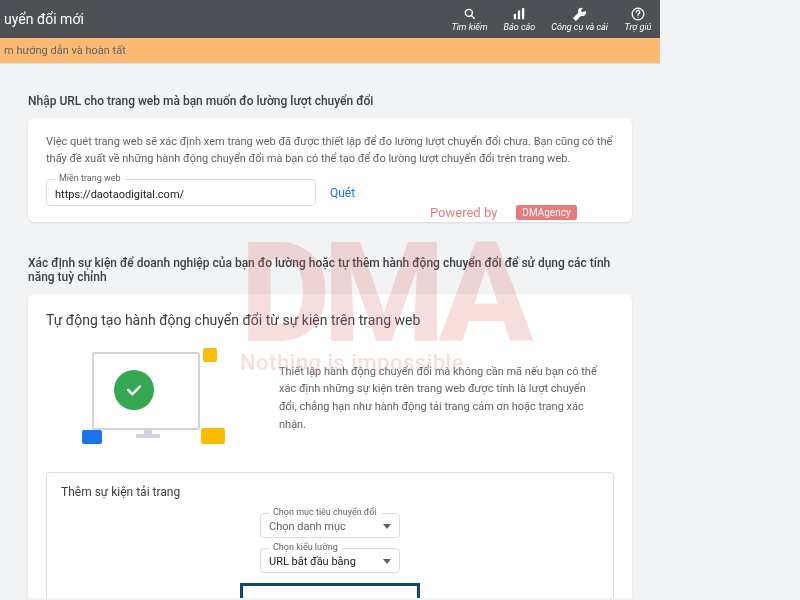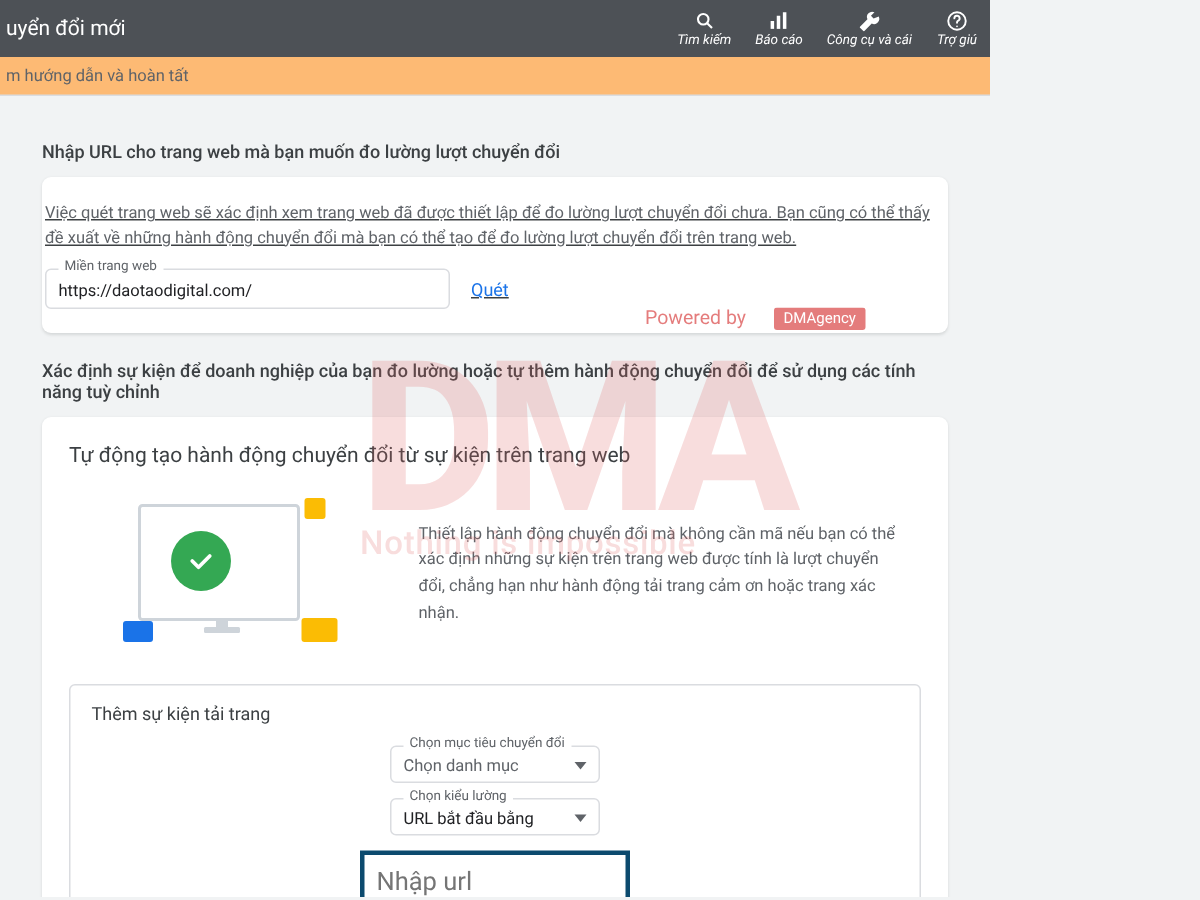--- a/index.html
+++ b/index.html
@@ -6,21 +6,21 @@
   body { background: #f1f3f4; font-size: 13px; color: #3c4043; overflow: hidden; }
   .app { width: 660px; height: 600px; position: relative; background: #f1f3f4; }
   .topbar { background: #4d5156; color: #fff; display: flex; align-items: center; justify-content: space-between; height: 38px; padding: 0 0 0 4px; }
   .topbar-title { font-size: 14px; font-weight: 400; }
   .topbar-actions { display: flex; height: 100%; font-style: italic; }
   .topbar-action { display: flex; flex-direction: column; align-items: center; justify-content: center; padding: 0 8px; font-size: 9px; gap: 1px; cursor: pointer; min-width: 44px; }
   .topbar-action .icon { width: 14px; height: 14px; display: flex; align-items: center; justify-content: center; }
   .subbar { background: #fdba74; color: #5f6368; font-size: 11px; padding: 6px 4px; border-bottom: 1px solid #dadce0; }
   .content { padding: 16px 28px 0 28px; overflow-y: auto; height: calc(600px - 38px - 28px); }
   .section-label { font-size: 12px; color: #3c4043; margin: 14px 0 10px 0; font-weight: 500; }
-  .card { background: #fff; border-radius: 6px; padding: 16px 2px; box-shadow: 0 1px 2px rgba(60,64,67,.15); margin-bottom: 18px; text-decoration: underline; }
+  .card { background: #fff; border-radius: 6px; padding: 16px 18px; box-shadow: 0 1px 2px rgba(60,64,67,.15); margin-bottom: 34px; }
   .card-desc { font-size: 11px; color: #5f6368; line-height: 1.5; margin-bottom: 12px; }
   .url-row { display: flex; align-items: center; gap: 14px; }
   .field { border: 1px solid #dadce0; border-radius: 4px; padding: 6px 8px 4px 8px; position: relative; background: #fff; }
   .field.wide { width: 270px; }
   .field-legend { position: absolute; top: -7px; left: 8px; background: #fff; padding: 0 4px; font-size: 9px; color: #5f6368; }
   .field input { border: none; outline: none; width: 100%; font-size: 11px; color: #202124; background: transparent; }
   .link-btn { color: #1a73e8; font-size: 12px; cursor: pointer; }
   .auto-card { background: #fff; border-radius: 6px; box-shadow: 0 1px 2px rgba(60,64,67,.15); padding: 18px 18px 18px 18px; margin-bottom: 18px; }
   .auto-title { font-size: 14px; color: #3c4043; margin-bottom: 20px; }
   .auto-body { display: flex; align-items: center; gap: 38px; margin-bottom: 24px; padding: 0 10px; }

